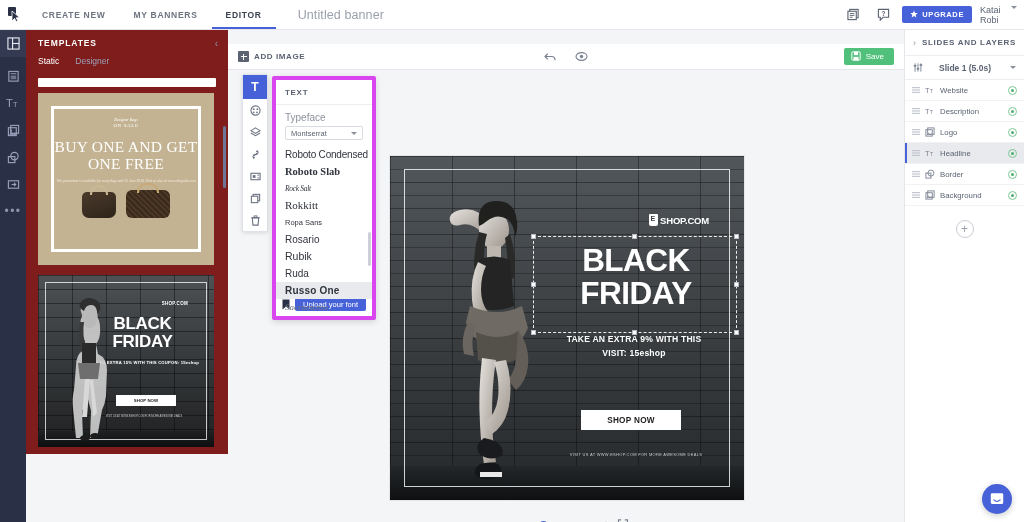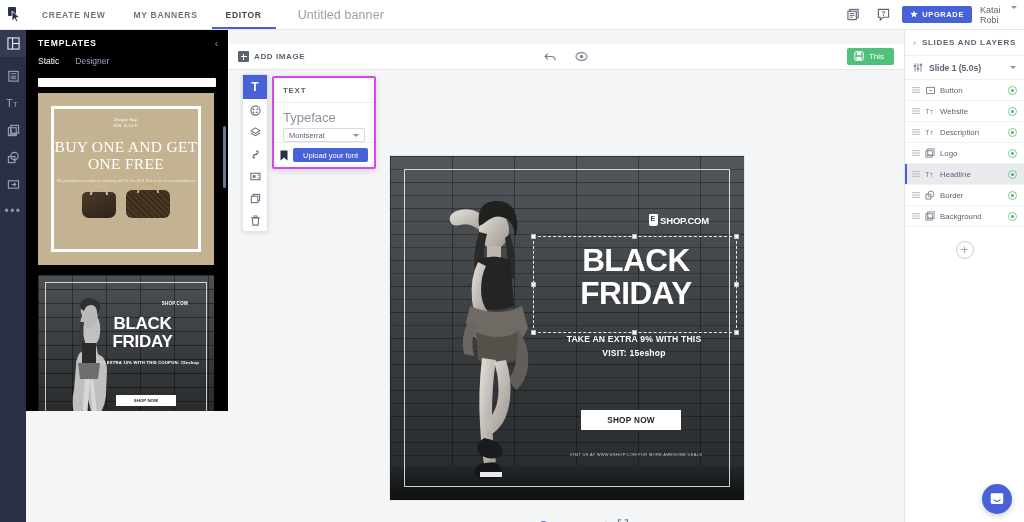--- a/index.html
+++ b/index.html
@@ -72,22 +72,22 @@
   }
   .rail-item.active { background:#333a52; color:#e9ecf5; }
   .rail-sep { height:6px; }
   .rail-dots {
     width:26px; height:26px; display:flex; align-items:center; justify-content:center;
     color:#8d95ad; letter-spacing:1.5px; font-size:12px; cursor:pointer;
   }
 
   
   .templates {
-    position:absolute; left:26px; top:30px; width:202px; height:381px;
-    background:#000000; overflow:hidden;
+    position:absolute; left:26px; top:30px; width:202px; height:424px;
+    background:#7f1d1d; overflow:hidden;
   }
   .tpl-head {
     height:26px; display:flex; align-items:center; padding:0 10px 0 12px;
   }
   .tpl-title {
     font-size:8.5px; font-weight:bold; letter-spacing:.9px; color:#ffffff;
   }
   .tpl-collapse {
     margin-left:auto; color:#8a91a8; font-size:10px; cursor:pointer;
   }
@@ -302,28 +302,28 @@
   }
   .ft-item {
     width:24px; height:22px; display:flex; align-items:center; justify-content:center;
     color:#6c7382; cursor:pointer;
   }
   .ft-item.active { background:#4762d8; color:#fff; height:24px; }
   .ft-item.active .tglyph { font-size:12px; font-weight:bold; }
 
   .text-panel {
     position:absolute; left:272px; top:76px; width:104px;
-    background:#fff; border:2px solid #d946ef; border-radius:2px;
+    background:#fff; border:4px solid #d946ef; border-radius:2px;
     box-shadow:0 2px 6px rgba(0,0,0,.14); overflow:hidden;
   }
   .tp-title {
     font-size:8px; font-weight:bold; letter-spacing:.7px; color:#5b6372;
     padding:8px 9px 7px 9px; border-bottom:1px solid #eceef2;
   }
-  .tp-label { font-size:13px; color:#8b919c; padding:7px 17px 3px 9px; }
+  .tp-label { font-size:10px; color:#8b919c; padding:7px 17px 3px 9px; }
   .tp-select {
     margin:0 9px; height:14px; border:1px solid #d8dbe2; border-radius:2px;
     display:flex; align-items:center; padding:0 5px; font-size:7.5px; color:#5b6372;
     position:relative; cursor:pointer;
   }
   .tp-caret {
     position:absolute; right:5px; width:0;height:0;
     border-left:3px solid transparent;border-right:3px solid transparent;
     border-top:3.5px solid #8b919c;
   }
@@ -362,21 +362,21 @@
     position:absolute; left:904px; top:30px; width:120px; height:492px;
     background:#ffffff; border-left:1px solid #e4e6ea;
   }
   .rp-head {
     height:26px; display:flex; align-items:center; gap:6px; padding:0 8px;
     border-bottom:1px solid #edeef1; background:#fff;
   }
   .rp-head-arrow { color:#8b919c; font-size:9px; cursor:pointer;}
   .rp-head-title { font-size:8px; font-weight:bold; letter-spacing:.7px; color:#5b6372;}
   .slide-row {
-    height:24px; display:flex; align-items:center; padding:0 8px; gap:6px;
+    height:24px; display:flex; align-items:center; padding:0 8px; gap:16px;
     border-bottom:1px solid #edeef1; position:relative;
   }
   .slide-title { font-size:8.5px; color:#5b6372; font-weight:bold; }
   .slide-caret {
     margin-left:auto; width:0;height:0;
     border-left:3px solid transparent;border-right:3px solid transparent;
     border-top:3.5px solid #8b919c; cursor:pointer;
   }
   .layer-row {
     height:21px; display:flex; align-items:center; gap:5px; padding:0 7px;
@@ -592,21 +592,21 @@
         </span>
       </div>
       <div class="save-btn">
         <span>
           <svg width="10" height="10" viewBox="0 0 12 12">
             <rect x="1" y="1" width="10" height="10" rx="1" fill="none" stroke="#fff" stroke-width="1.2"></rect>
             <rect x="3.5" y="1" width="5" height="4" fill="#fff"></rect>
             <rect x="3" y="7" width="6" height="4" fill="#fff"></rect>
           </svg>
         </span>
-        <span>This</span>
+        <span>Save</span>
       </div>
     </div>
 
     <div class="stage">
 
       <div class="banner">
         <div class="brickwall"></div>
         <div class="ground"></div>
         <div class="banner-frame"></div>
 
@@ -741,20 +741,33 @@
     </div>
   </div>
 
   <div class="text-panel">
     <div class="tp-title">TEXT</div>
     <div class="tp-label">Typeface</div>
     <div class="tp-select">
       <span>Montserrat</span>
       <span class="tp-caret"></span>
     </div>
+    <div class="font-list">
+      <div class="font-item f-roboto-cond">Roboto Condensed</div>
+      <div class="font-item f-roboto-slab">Roboto Slab</div>
+      <div class="font-item f-rock-salt">Rock Salt</div>
+      <div class="font-item f-rokkitt">Rokkitt</div>
+      <div class="font-item f-ropa">Ropa Sans</div>
+      <div class="font-item f-rosario">Rosario</div>
+      <div class="font-item f-rubik">Rubik</div>
+      <div class="font-item f-ruda">Ruda</div>
+      <div class="font-item f-russo selected">Russo One</div>
+      <div class="font-item f-sacramento">Sacramento</div>
+      <div class="fl-scroll"></div>
+    </div>
     <div class="tp-foot">
       <span class="bookmark-ic">
         <svg width="8" height="11" viewBox="0 0 8 11">
           <path d="M0.5 0.5 H7.5 V10.5 L4 7.5 L0.5 10.5 Z" fill="currentColor"></path>
         </svg>
       </span>
       <span class="upload-btn">Upload your font</span>
     </div>
   </div>
 
@@ -771,151 +784,132 @@
           <line x1="9.5" y1="1" x2="9.5" y2="11" stroke="currentColor" stroke-width="1.1"></line>
           <rect x="1" y="3" width="3" height="2" fill="currentColor"></rect>
           <rect x="4.5" y="6.5" width="3" height="2" fill="currentColor"></rect>
           <rect x="8" y="2" width="3" height="2" fill="currentColor"></rect>
         </svg>
       </span>
       <span class="slide-title">Slide 1 (5.0s)</span>
       <span class="slide-caret"></span>
     </div>
 
+
     <div class="layer-row">
       <span class="drag-dots">
         <svg width="8" height="8" viewBox="0 0 8 8">
             <rect x="0" y="1" width="8" height="1.2" fill="currentColor"></rect>
             <rect x="0" y="3.4" width="8" height="1.2" fill="currentColor"></rect>
             <rect x="0" y="5.8" width="8" height="1.2" fill="currentColor"></rect>
           </svg>
       </span>
       <span class="layer-type-ic">
-        <svg width="9" height="9" viewBox="0 0 10 10">
-            <rect x="0.6" y="1.5" width="8.8" height="7" fill="none" stroke="currentColor" stroke-width="1"></rect>
-            <path d="M3.5 5 H6.5" stroke="currentColor" stroke-width="1"></path>
-          </svg>
-      </span>
-      <span class="layer-name">Button</span>
+        <svg width="11" height="9" viewBox="0 0 12 10">
+            <text x="0" y="8.5" font-size="9" font-family="Liberation Sans, sans-serif" fill="currentColor">T</text>
+            <text x="6" y="8.5" font-size="6" font-family="Liberation Sans, sans-serif" fill="currentColor">T</text>
+          </svg>
+      </span>
+      <span class="layer-name">Website</span>
       <span class="eye-dot">
           <span></span>
         </span>
     </div>
 
     <div class="layer-row">
       <span class="drag-dots">
         <svg width="8" height="8" viewBox="0 0 8 8">
             <rect x="0" y="1" width="8" height="1.2" fill="currentColor"></rect>
             <rect x="0" y="3.4" width="8" height="1.2" fill="currentColor"></rect>
             <rect x="0" y="5.8" width="8" height="1.2" fill="currentColor"></rect>
           </svg>
       </span>
       <span class="layer-type-ic">
         <svg width="11" height="9" viewBox="0 0 12 10">
             <text x="0" y="8.5" font-size="9" font-family="Liberation Sans, sans-serif" fill="currentColor">T</text>
             <text x="6" y="8.5" font-size="6" font-family="Liberation Sans, sans-serif" fill="currentColor">T</text>
           </svg>
       </span>
-      <span class="layer-name">Website</span>
+      <span class="layer-name">Description</span>
       <span class="eye-dot">
           <span></span>
         </span>
     </div>
 
     <div class="layer-row">
       <span class="drag-dots">
         <svg width="8" height="8" viewBox="0 0 8 8">
             <rect x="0" y="1" width="8" height="1.2" fill="currentColor"></rect>
             <rect x="0" y="3.4" width="8" height="1.2" fill="currentColor"></rect>
             <rect x="0" y="5.8" width="8" height="1.2" fill="currentColor"></rect>
           </svg>
       </span>
       <span class="layer-type-ic">
+        <svg width="10" height="10" viewBox="0 0 11 11">
+            <rect x="3" y="1" width="7" height="7" fill="none" stroke="currentColor" stroke-width="1"></rect>
+            <rect x="1" y="3" width="7" height="7" fill="none" stroke="currentColor" stroke-width="1"></rect>
+            <path d="M2 9 L4 7 L5.5 8.5 L7 7.2" stroke="currentColor" fill="none" stroke-width="1"></path>
+          </svg>
+      </span>
+      <span class="layer-name">Logo</span>
+      <span class="eye-dot">
+          <span></span>
+        </span>
+    </div>
+
+    <div class="layer-row selected">
+      <span class="drag-dots">
+        <svg width="8" height="8" viewBox="0 0 8 8">
+            <rect x="0" y="1" width="8" height="1.2" fill="currentColor"></rect>
+            <rect x="0" y="3.4" width="8" height="1.2" fill="currentColor"></rect>
+            <rect x="0" y="5.8" width="8" height="1.2" fill="currentColor"></rect>
+          </svg>
+      </span>
+      <span class="layer-type-ic">
         <svg width="11" height="9" viewBox="0 0 12 10">
             <text x="0" y="8.5" font-size="9" font-family="Liberation Sans, sans-serif" fill="currentColor">T</text>
             <text x="6" y="8.5" font-size="6" font-family="Liberation Sans, sans-serif" fill="currentColor">T</text>
           </svg>
       </span>
-      <span class="layer-name">Description</span>
+      <span class="layer-name">Headline</span>
       <span class="eye-dot">
           <span></span>
         </span>
     </div>
 
     <div class="layer-row">
       <span class="drag-dots">
         <svg width="8" height="8" viewBox="0 0 8 8">
             <rect x="0" y="1" width="8" height="1.2" fill="currentColor"></rect>
             <rect x="0" y="3.4" width="8" height="1.2" fill="currentColor"></rect>
             <rect x="0" y="5.8" width="8" height="1.2" fill="currentColor"></rect>
           </svg>
       </span>
       <span class="layer-type-ic">
         <svg width="10" height="10" viewBox="0 0 11 11">
-            <rect x="3" y="1" width="7" height="7" fill="none" stroke="currentColor" stroke-width="1"></rect>
-            <rect x="1" y="3" width="7" height="7" fill="none" stroke="currentColor" stroke-width="1"></rect>
-            <path d="M2 9 L4 7 L5.5 8.5 L7 7.2" stroke="currentColor" fill="none" stroke-width="1"></path>
-          </svg>
-      </span>
-      <span class="layer-name">Logo</span>
-      <span class="eye-dot">
-          <span></span>
-        </span>
-    </div>
-
-    <div class="layer-row selected">
-      <span class="drag-dots">
-        <svg width="8" height="8" viewBox="0 0 8 8">
-            <rect x="0" y="1" width="8" height="1.2" fill="currentColor"></rect>
-            <rect x="0" y="3.4" width="8" height="1.2" fill="currentColor"></rect>
-            <rect x="0" y="5.8" width="8" height="1.2" fill="currentColor"></rect>
-          </svg>
-      </span>
-      <span class="layer-type-ic">
-        <svg width="11" height="9" viewBox="0 0 12 10">
-            <text x="0" y="8.5" font-size="9" font-family="Liberation Sans, sans-serif" fill="currentColor">T</text>
-            <text x="6" y="8.5" font-size="6" font-family="Liberation Sans, sans-serif" fill="currentColor">T</text>
-          </svg>
-      </span>
-      <span class="layer-name">Headline</span>
+            <circle cx="6.5" cy="4.5" r="3.3" fill="none" stroke="currentColor" stroke-width="1"></circle>
+            <rect x="1" y="4.5" width="5.5" height="5.5" fill="none" stroke="currentColor" stroke-width="1"></rect>
+          </svg>
+      </span>
+      <span class="layer-name">Border</span>
       <span class="eye-dot">
           <span></span>
         </span>
     </div>
 
     <div class="layer-row">
       <span class="drag-dots">
         <svg width="8" height="8" viewBox="0 0 8 8">
             <rect x="0" y="1" width="8" height="1.2" fill="currentColor"></rect>
             <rect x="0" y="3.4" width="8" height="1.2" fill="currentColor"></rect>
             <rect x="0" y="5.8" width="8" height="1.2" fill="currentColor"></rect>
           </svg>
       </span>
       <span class="layer-type-ic">
         <svg width="10" height="10" viewBox="0 0 11 11">
-            <circle cx="6.5" cy="4.5" r="3.3" fill="none" stroke="currentColor" stroke-width="1"></circle>
-            <rect x="1" y="4.5" width="5.5" height="5.5" fill="none" stroke="currentColor" stroke-width="1"></rect>
-          </svg>
-      </span>
-      <span class="layer-name">Border</span>
-      <span class="eye-dot">
-          <span></span>
-        </span>
-    </div>
-
-    <div class="layer-row">
-      <span class="drag-dots">
-        <svg width="8" height="8" viewBox="0 0 8 8">
-            <rect x="0" y="1" width="8" height="1.2" fill="currentColor"></rect>
-            <rect x="0" y="3.4" width="8" height="1.2" fill="currentColor"></rect>
-            <rect x="0" y="5.8" width="8" height="1.2" fill="currentColor"></rect>
-          </svg>
-      </span>
-      <span class="layer-type-ic">
-        <svg width="10" height="10" viewBox="0 0 11 11">
             <rect x="3" y="1" width="7" height="7" fill="none" stroke="currentColor" stroke-width="1"></rect>
             <rect x="1" y="3" width="7" height="7" fill="none" stroke="currentColor" stroke-width="1"></rect>
             <path d="M2 9 L4 7 L5.5 8.5 L7 7.2" stroke="currentColor" fill="none" stroke-width="1"></path>
           </svg>
       </span>
       <span class="layer-name">Background</span>
       <span class="eye-dot">
           <span></span>
         </span>
     </div>

